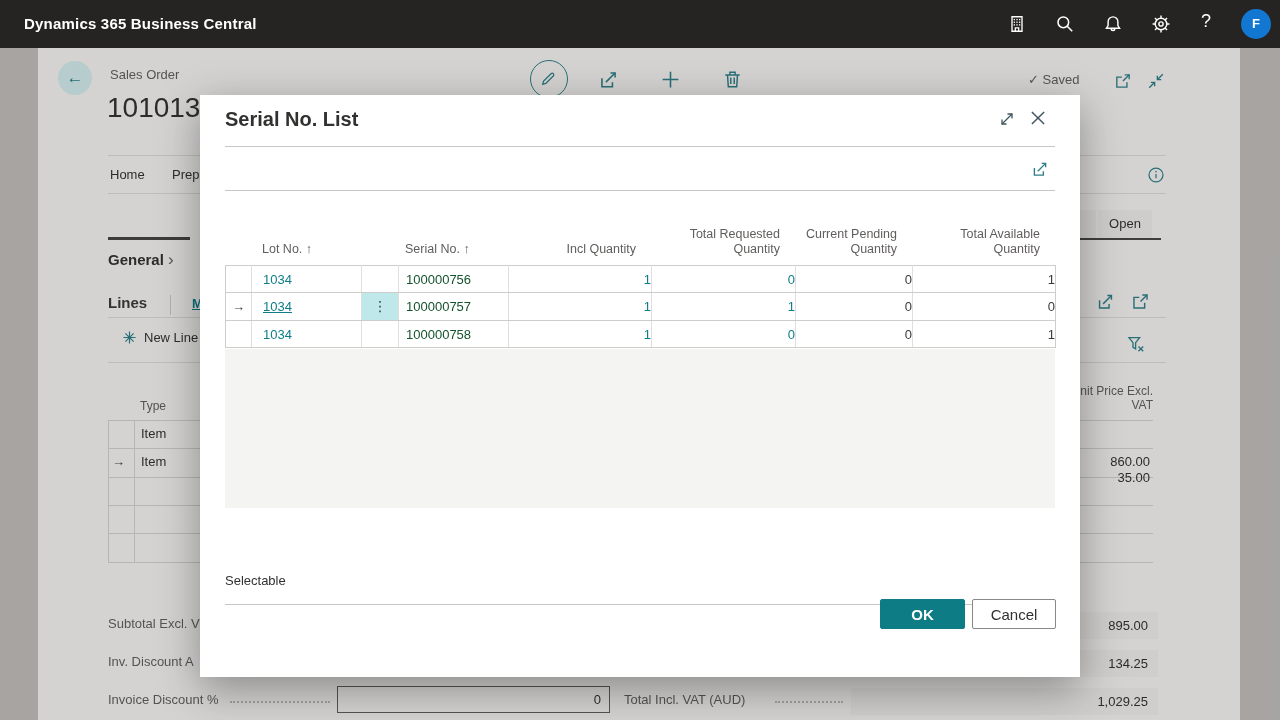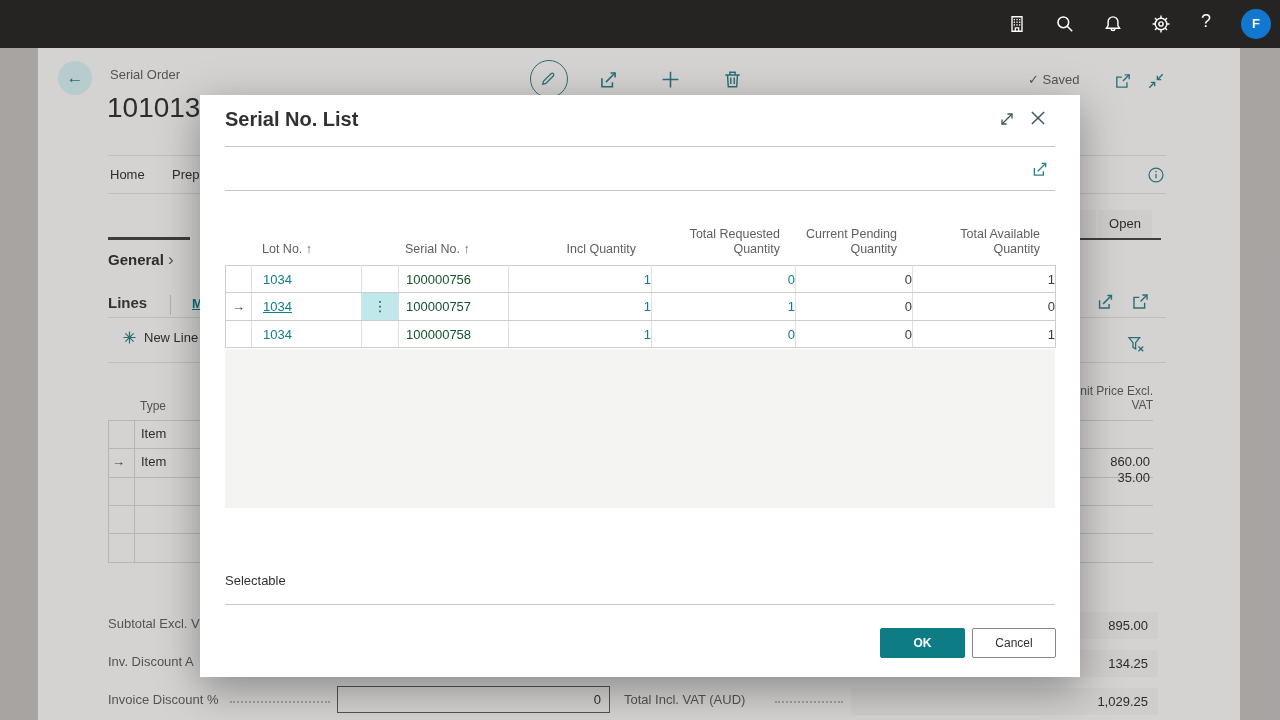--- a/index.html
+++ b/index.html
@@ -60,30 +60,31 @@
   .mgrid .lot{padding-left:11px;color:var(--link-teal,#0e7d87);cursor:pointer;}
   .mgrid .lot.cur{text-decoration:underline;}
   .mgrid .serial{padding-left:7px;color:#14532d;cursor:pointer;}
   .mgrid .drill{color:var(--link-teal,#0e7d87);cursor:pointer;}
   .mgrid .num{cursor:pointer;}
   .morecell{text-align:center;}
   .morecell.active{background:var(--selection-highlight,#bfe8ea);cursor:pointer;}
   .morecell .dots3{font-size:14px;color:#3b3a39;letter-spacing:0;line-height:27px;}
   .emptyzone{left:25px;top:254px;width:830px;height:159px;background:#f4f4f3;}
   .selectable{left:25px;top:478px;font-size:13px;color:#323130;}
-  .btn{top:533px;height:30px;border-radius:2px;font-size:12px;text-align:center;line-height:29px;cursor:pointer;}
+  .btn{top:504px;height:30px;border-radius:2px;font-size:15px;text-align:center;line-height:29px;cursor:pointer;}
   .okbtn{left:680px;width:85px;background:var(--ok-button,#0e7c84);color:#fff;font-weight:700;border:1px solid var(--ok-button,#0e7c84);}
   .cancelbtn{left:772px;width:84px;background:#fff;color:#323130;border:1px solid #8a8886;}
 </style>
 </head>
 <body>
 
 <div id="stage">
 
   <div class="abs topbar">
+    <div class="brand">Dynamics 365 Business Central</div>
     <div class="tb-ic" style="left:1007px;">
       <svg width="20" height="20" viewBox="0 0 18 18" fill="none" stroke="#fff" stroke-width="1.2">
         <path d="M4.5 15.5V2.5h9v13z"></path>
           <path d="M7.5 15.5v-3h3v3"></path>
         <g fill="#fff" stroke="none">
             <rect x="6" y="4.4" width="1.2" height="1.2"></rect>
             <rect x="8.4" y="4.4" width="1.2" height="1.2"></rect>
             <rect x="10.8" y="4.4" width="1.2" height="1.2"></rect>
             <rect x="6" y="6.8" width="1.2" height="1.2"></rect>
             <rect x="8.4" y="6.8" width="1.2" height="1.2"></rect>
@@ -113,21 +114,21 @@
         <path d="M9 1.4v2.3M9 16.6v-2.3M16.6 9h-2.3M1.4 9h2.3M14.4 3.6L12.7 5.3M3.6 3.6l1.7 1.7M14.4 14.4l-1.7-1.7M3.6 14.4l1.7-1.7"></path>
       </svg>
     </div>
     <div class="tb-q" style="left:1201px;">?</div>
     <div class="avatar">F</div>
   </div>
 
   <div class="abs pagecard"></div>
 
   <div class="abs bg backbtn"><span>←</span></div>
-  <div class="abs bg caption">Serial Order</div>
+  <div class="abs bg caption">Sales Order</div>
   <div class="abs bg bigtitle">101013 ·</div>
 
   <div class="abs bg" style="left:530px;top:60px;width:38px;height:38px;border:1.4px solid var(--accent-teal,#2e7d87);border-radius:50%;cursor:pointer;">
     <svg style="margin:9px 0 0 9px" width="17" height="17" viewBox="0 0 16 16" fill="none" stroke="var(--accent-teal,#2e7d87)" stroke-width="1.2">
       <path d="M2.5 13.5l.9-3 7.2-7.2a1.5 1.5 0 0 1 2.1 2.1l-7.2 7.2-3 .9z"></path>
     </svg>
   </div>
   <div class="abs bg" style="left:598px;top:69px;">
     <svg width="21" height="21" viewBox="0 0 16 16" fill="none" stroke="var(--accent-teal,#2e7d87)" stroke-width="1.2">
       <path d="M3 7v6.5h8V10"></path>

